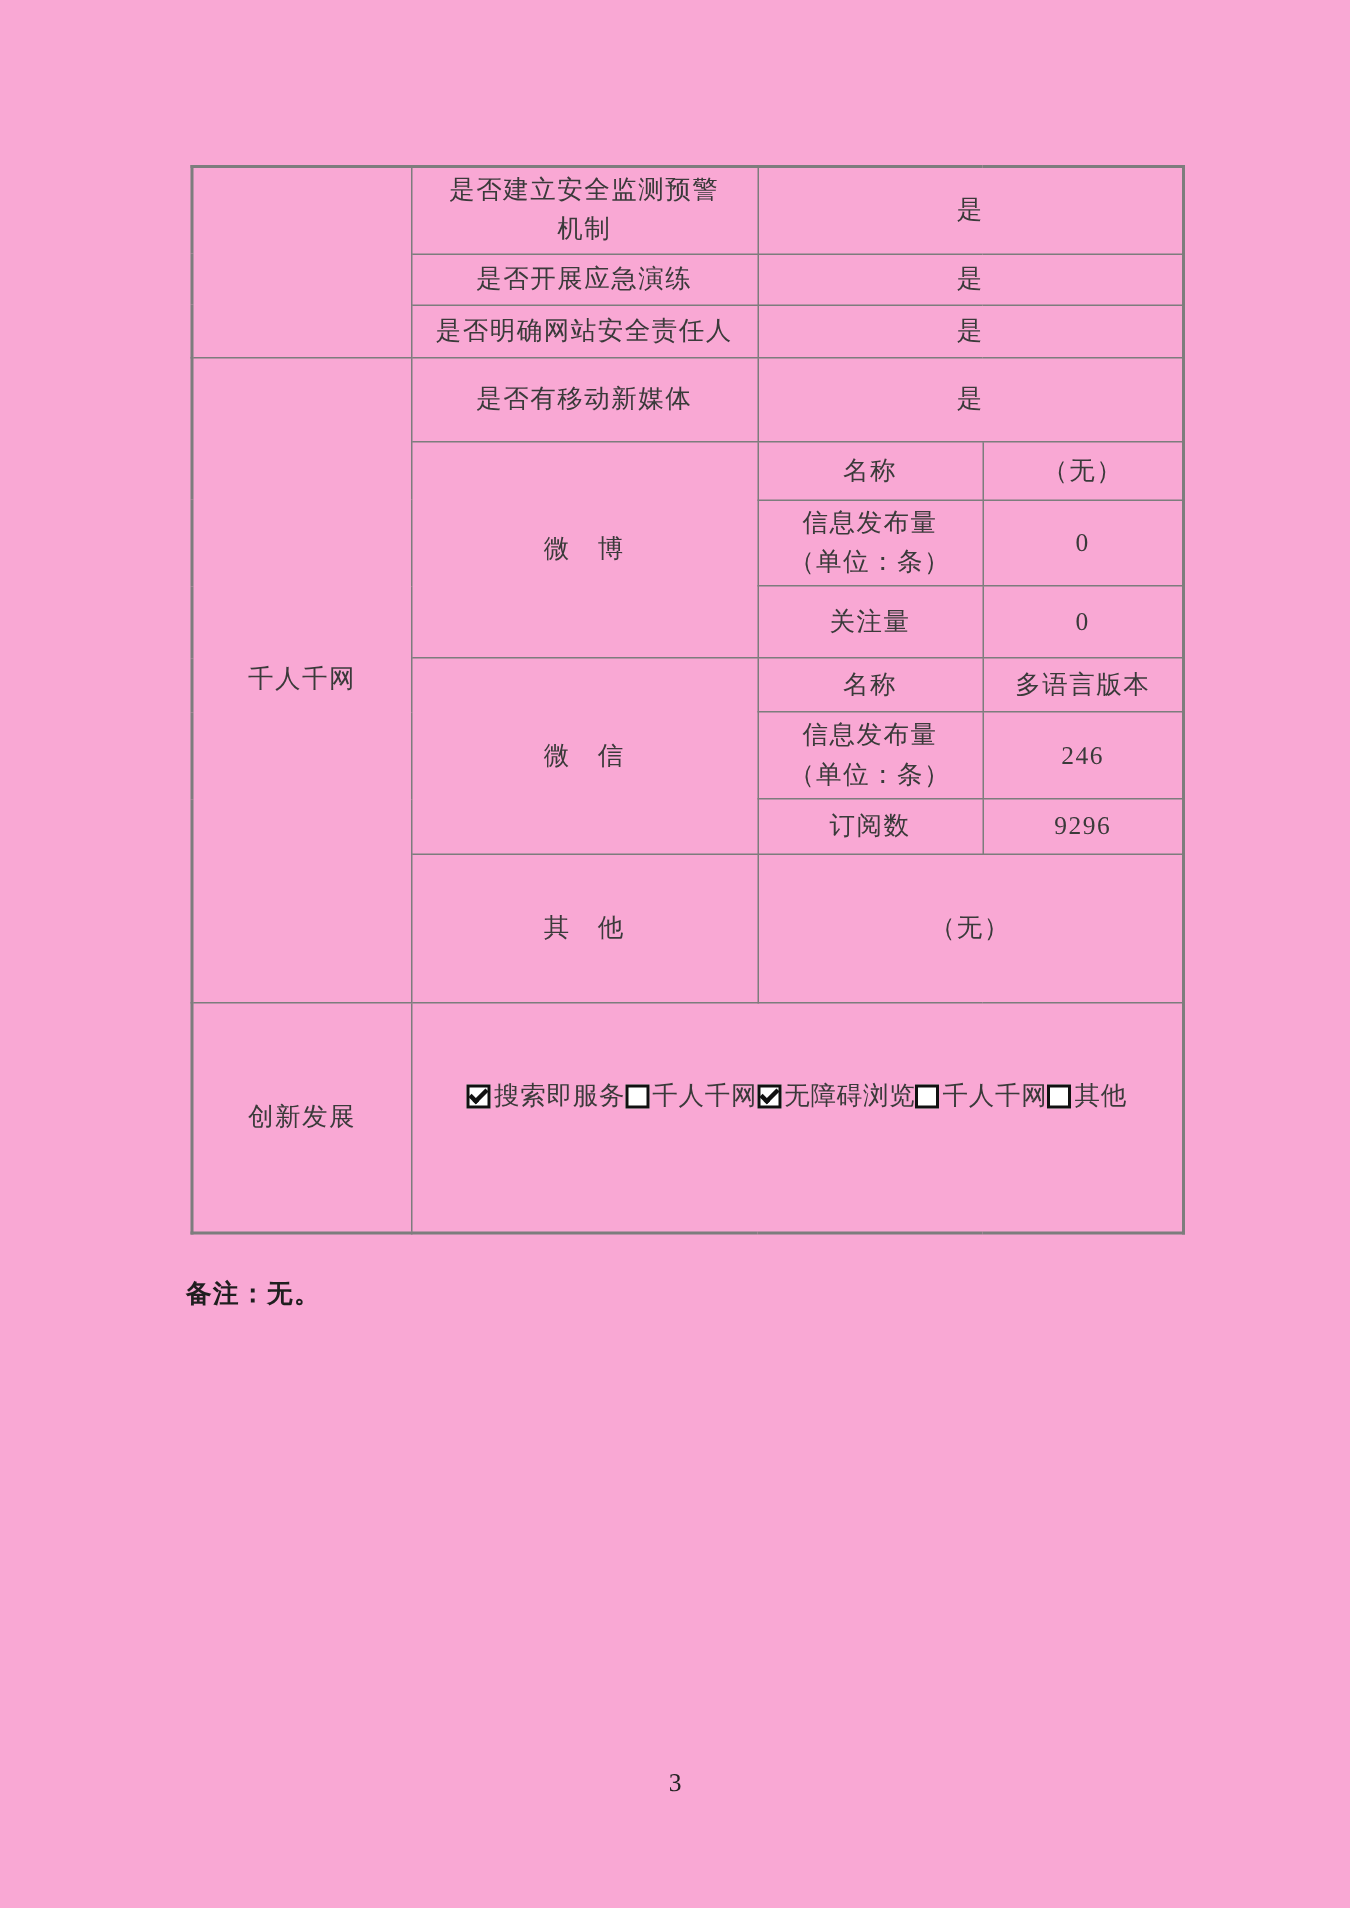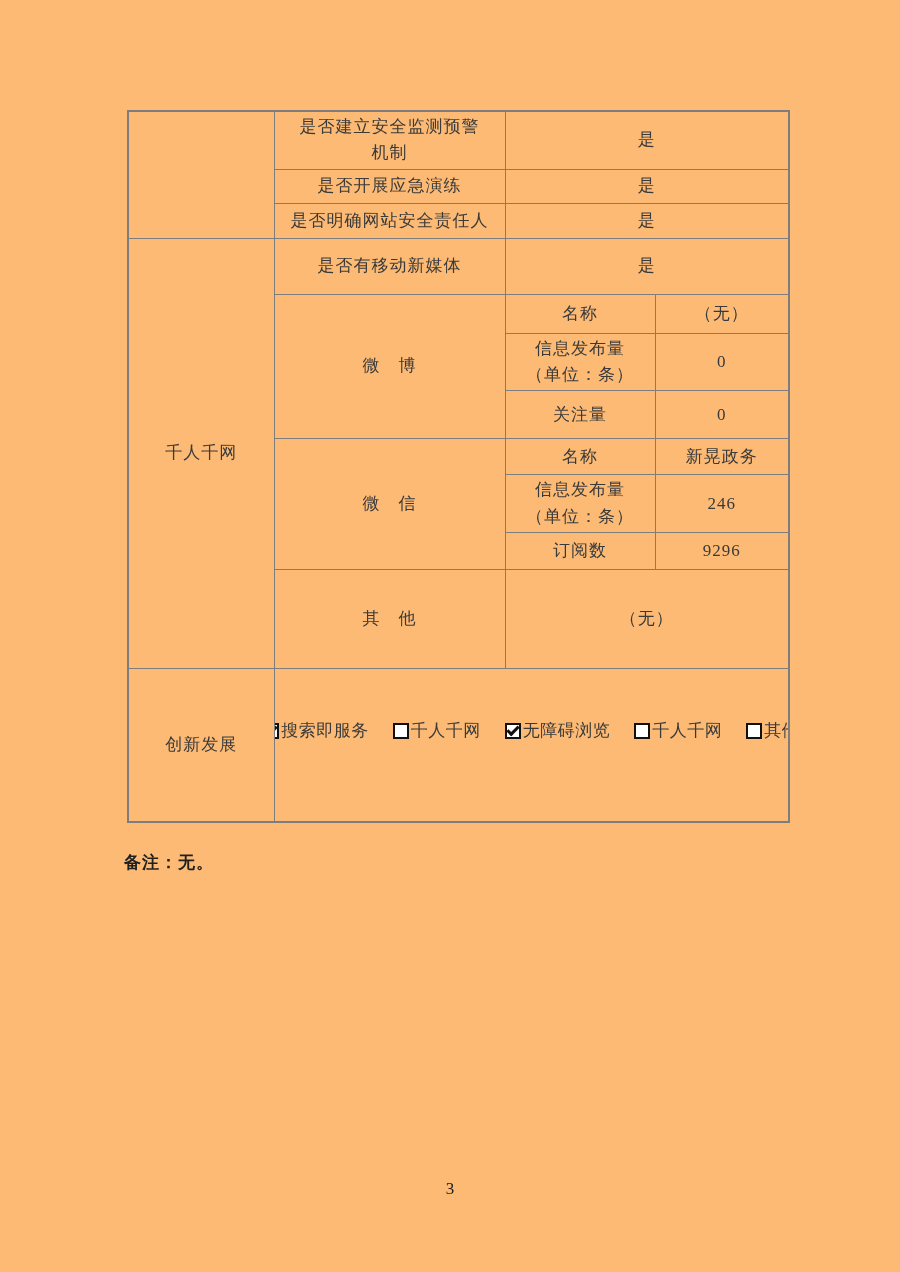--- a/index.html
+++ b/index.html
@@ -4,21 +4,21 @@
 <style>
   :root{
     --border:#7d7d7d;
     --text:#3a3a3a;
     --ink:#111111;
   }
   html,body{margin:0;padding:0;background:#ffffff;}
   .page{
     position:relative;
     width:900px;height:1272px;
-    background:#fdba74;
+    background:#f9a8d4;
     font-family:"Liberation Serif","DejaVu Serif",serif;
     color:var(--text);
     overflow:hidden;
   }
   table.report{
     position:absolute;left:127px;top:110px;
     width:661px;
     border-collapse:collapse;
     table-layout:fixed;
   }
@@ -40,21 +40,20 @@
   tr.r7{height:48px;}  tr.r8{height:36px;}  tr.r9{height:57px;}
   tr.r10{height:37px;} tr.r11{height:99px;} tr.r12{height:153px;}
   td.value-cell{letter-spacing:0.5px;}
   
   .options-line{
     display:flex;
     justify-content:center;
     align-items:center;
     transform:translateY(-14px);
     white-space:nowrap;
-    gap:24px;
   }
   .opt{display:inline-flex;align-items:center;}
   .cb{
     position:relative;
     display:inline-block;
     width:12px;height:12px;
     border:2px solid var(--ink);
     margin:0 2px 0 0;
     flex:none;
     background:#fff;
@@ -131,21 +130,21 @@
 （单位：条）</td>
       <td class="value-cell">0</td>
     </tr>
     <tr class="r7">
       <td>关注量</td>
       <td class="value-cell">0</td>
     </tr>
     <tr class="r8">
       <td rowspan="3">微　信</td>
       <td>名称</td>
-      <td class="value-cell">新晃政务</td>
+      <td class="value-cell">多语言版本</td>
     </tr>
     <tr class="r9">
       <td>信息发布量
 （单位：条）</td>
       <td class="value-cell">246</td>
     </tr>
     <tr class="r10">
       <td>订阅数</td>
       <td class="value-cell">9296</td>
     </tr>

